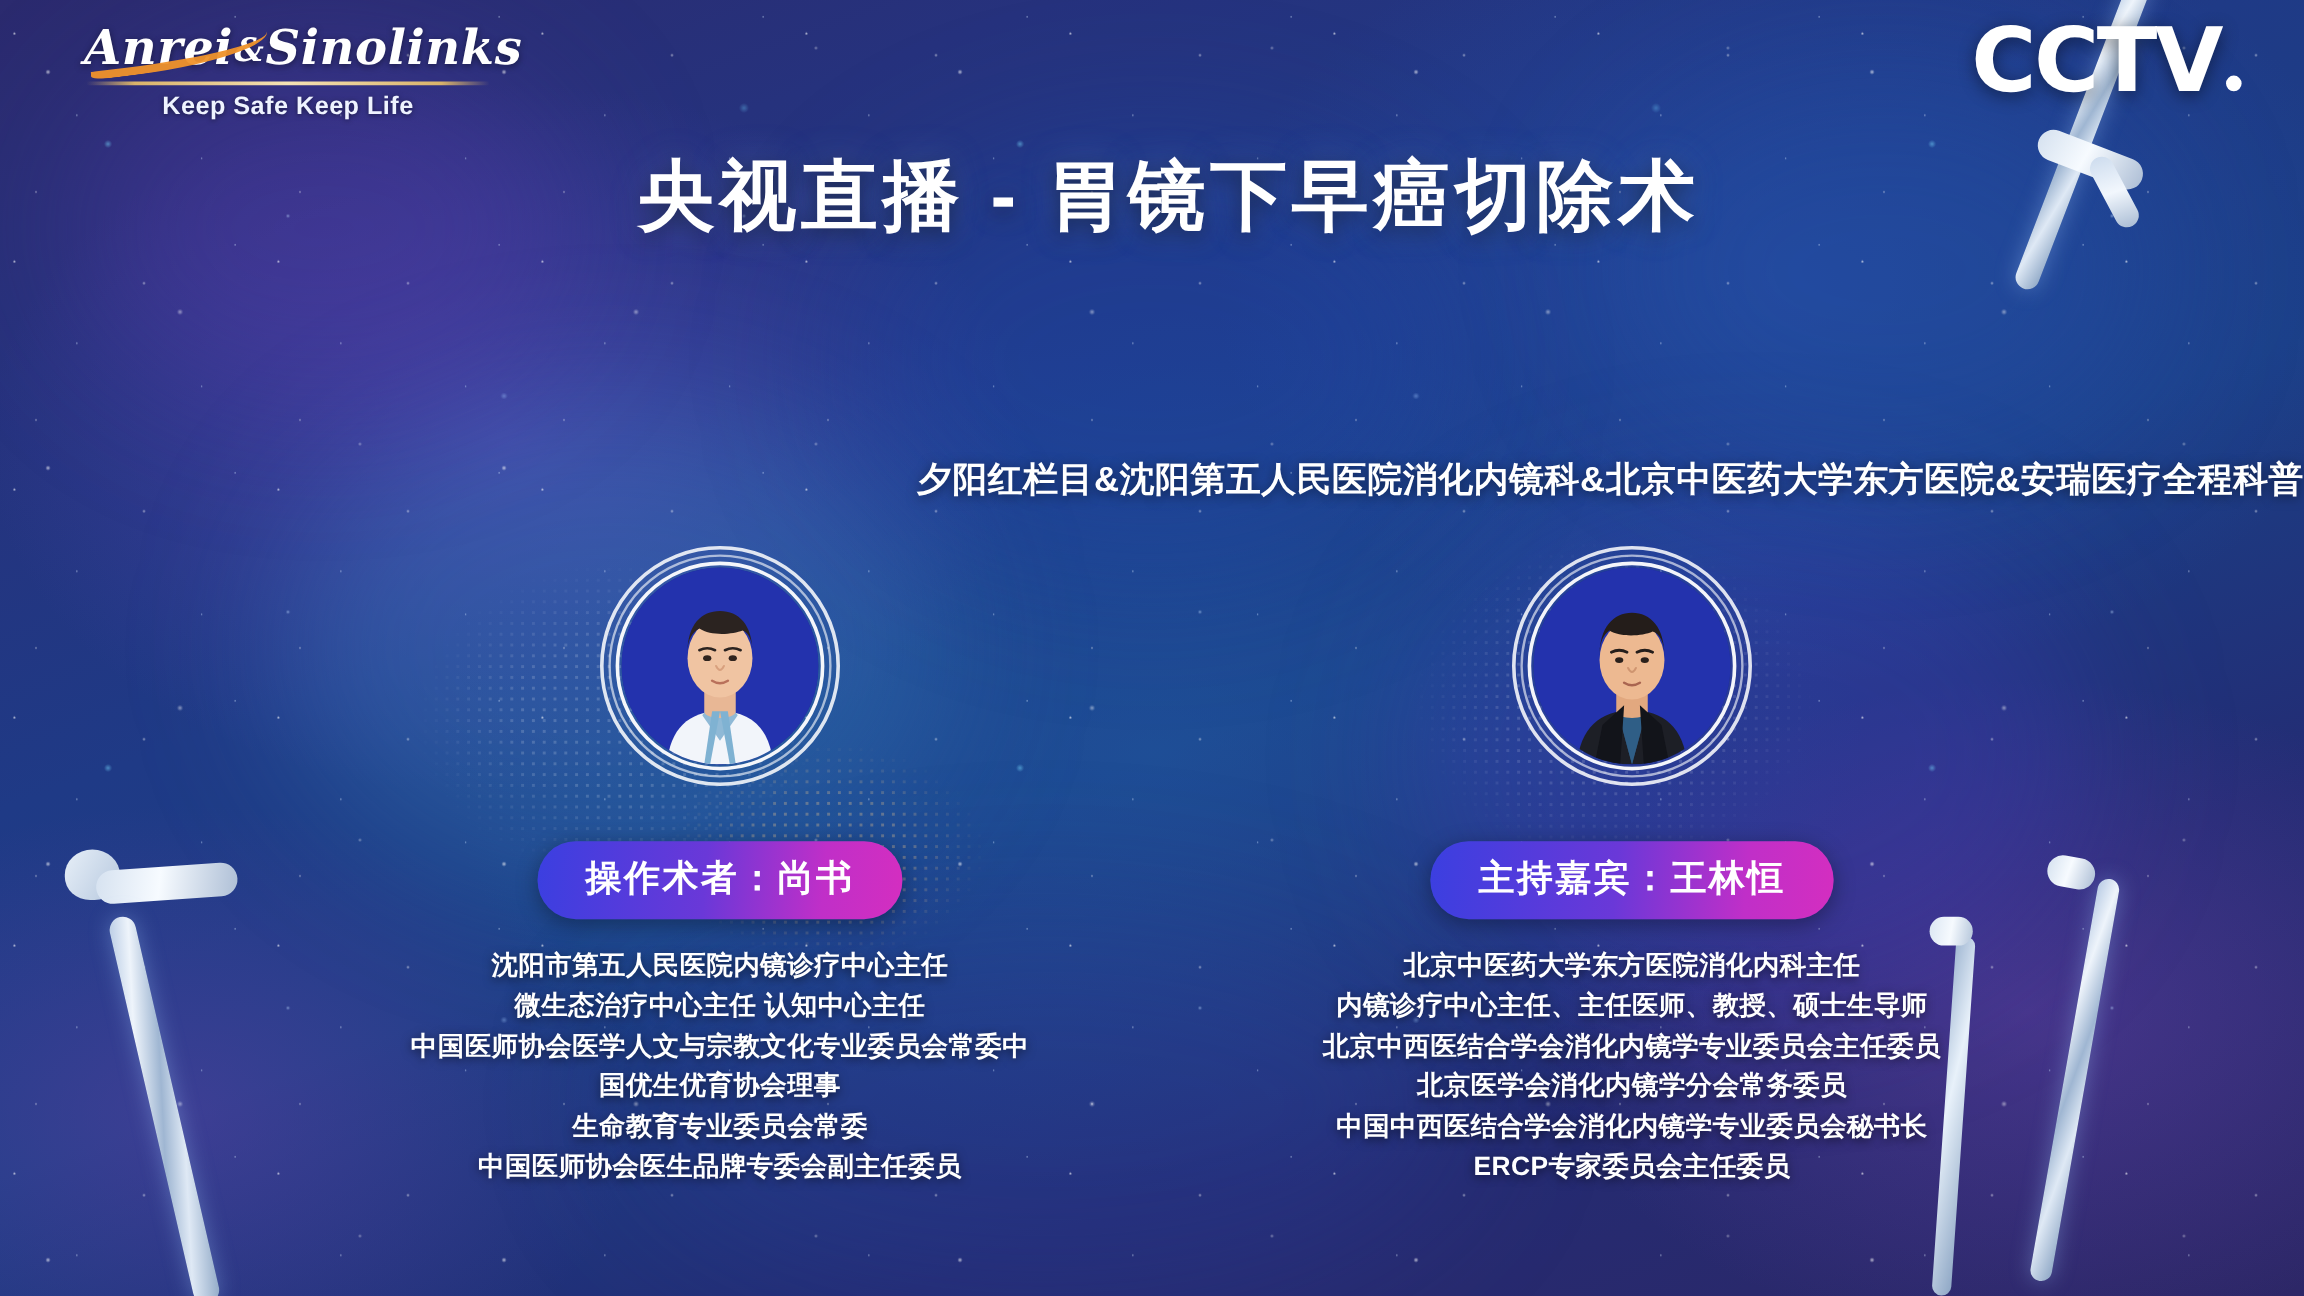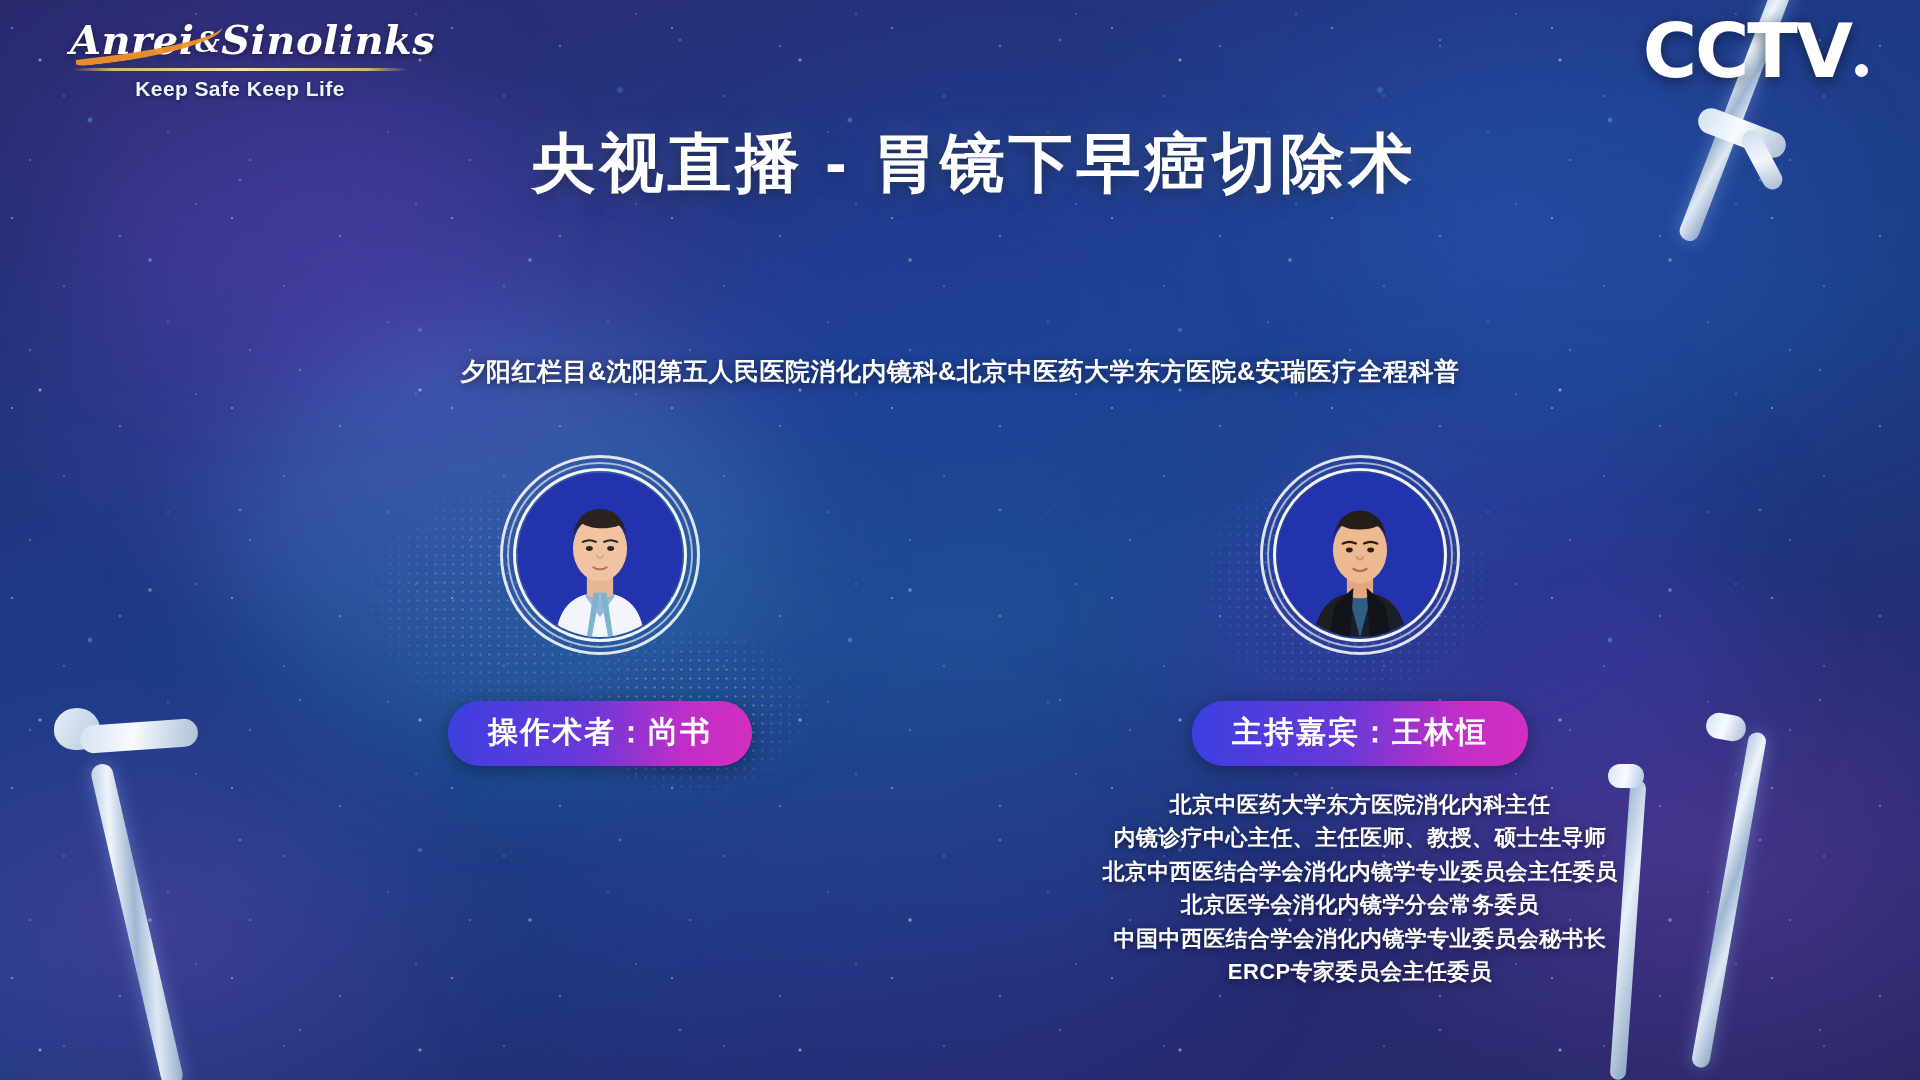--- a/index.html
+++ b/index.html
@@ -143,22 +143,22 @@
     padding-left:28px;
   }
   .subtime{
     position:absolute;left:0;right:0;top:262px;text-align:center;
     font-size:44px;font-weight:700;color:#ffffff;
     letter-spacing:1px;
     text-shadow:0 3px 14px rgba(0,0,0,.5);
     white-space:nowrap;
   }
   .orgs{
-    position:absolute;left:0;right:0;top:355px;text-align:center;
-    font-size:25px;font-weight:700;color:#ffffff;
+    position:absolute;left:0;right:0;top:380px;text-align:right;
+    font-size:29px;font-weight:700;color:#ffffff;
     letter-spacing:.5px;
     text-shadow:0 2px 10px rgba(0,0,0,.5);
     white-space:nowrap;
   }
 
   
   .people{position:absolute;left:0;right:0;top:455px;display:flex;justify-content:center;padding-left:40px;}
   .person{width:760px;text-align:center;}
   .avatar-wrap{
     position:relative;width:200px;height:200px;margin:0 auto;
@@ -258,20 +258,28 @@
             <path d="M79 84q8-4 16 0" stroke="#2b2320" stroke-width="2.6" fill="none" stroke-linecap="round"></path>
             <path d="M105 84q8-4 16 0" stroke="#2b2320" stroke-width="2.6" fill="none" stroke-linecap="round"></path>
             <path d="M96 100q4 8 8 0" stroke="#d8a07e" stroke-width="2" fill="none" stroke-linecap="round"></path>
             <path d="M92 115q8 5 16 0" stroke="#b9715b" stroke-width="2.6" fill="none" stroke-linecap="round"></path>
             <path d="M100 146 L90 200 L84 200 L92 146z" fill="#7fb2d2"></path>
             <path d="M100 146 L110 200 L116 200 L108 146z" fill="#7fb2d2"></path>
           </svg>
         </div>
       </div>
       <div class="badge">操作术者：尚书</div>
+      <div class="creds">
+        <div class="cred-line">沈阳市第五人民医院内镜诊疗中心主任</div>
+        <div class="cred-line">微生态治疗中心主任  认知中心主任</div>
+        <div class="cred-line">中国医师协会医学人文与宗教文化专业委员会常委中</div>
+        <div class="cred-line">国优生优育协会理事</div>
+        <div class="cred-line">生命教育专业委员会常委</div>
+        <div class="cred-line">中国医师协会医生品牌专委会副主任委员</div>
+      </div>
     </div>
 
     <div class="person">
       <div class="avatar-wrap">
         <div class="ring r1"></div>
         <div class="ring r2"></div>
         <div class="ring r3"></div>
         <div class="avatar">
           <svg viewBox="0 0 200 200" preserveAspectRatio="xMidYMid slice" aria-hidden="true">
             <rect width="200" height="200" fill="#2332ad"></rect>

